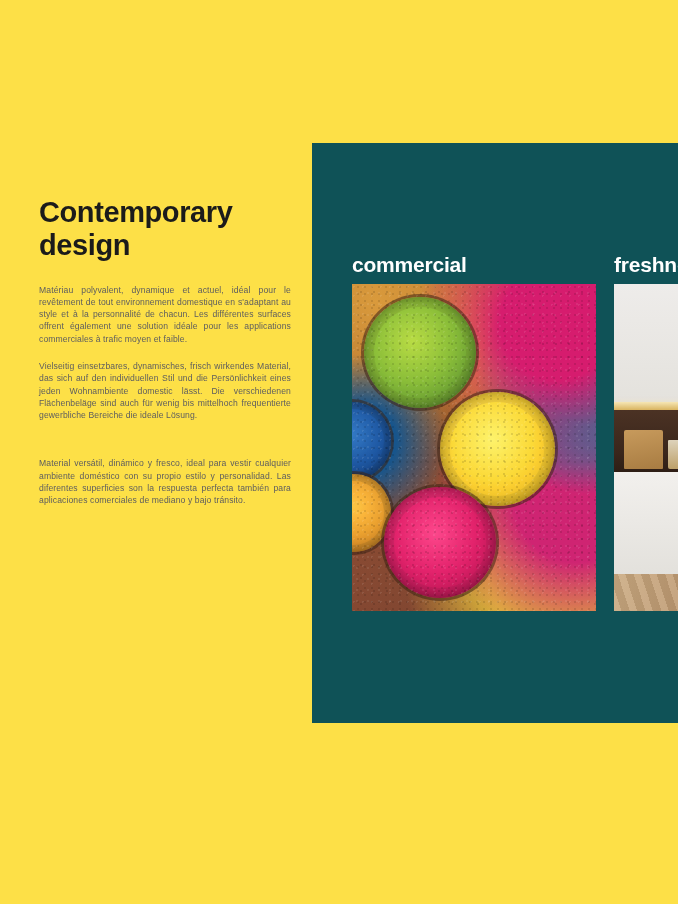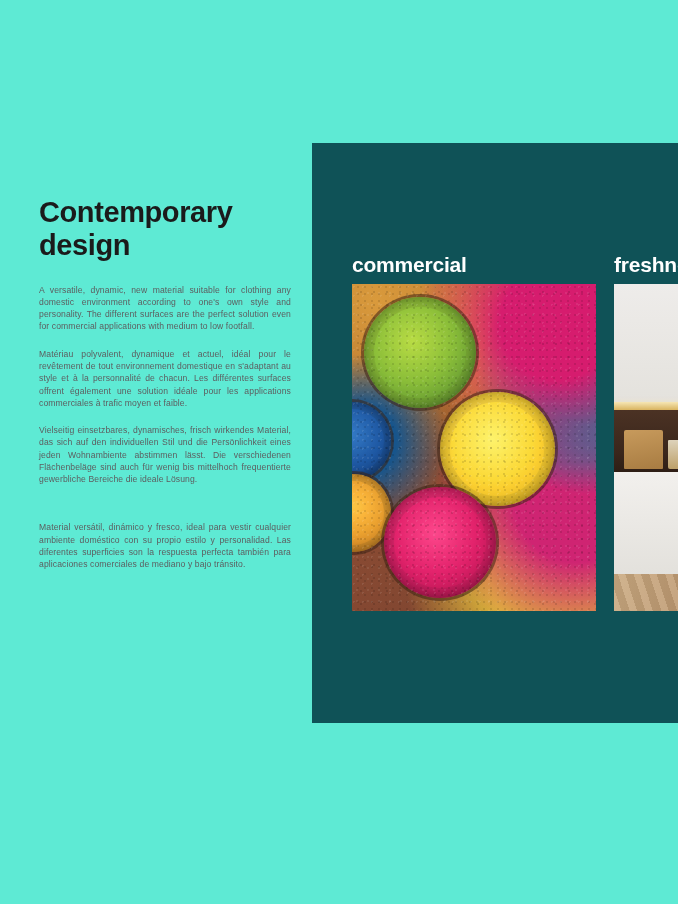--- a/index.html
+++ b/index.html
@@ -15,21 +15,21 @@
     font-family: "Liberation Sans", sans-serif;
     -webkit-font-smoothing: antialiased;
   }
 
   
   .page {
     position: absolute;
     left: 0; top: 0;
     width: 678px;
     height: 904px;
-    background: #5eead4;
+    background: #fde047;
   }
 
   
   .text-column {
     position: absolute;
     left: 39px;
     top: 196px;
     width: 252px;
   }
 
@@ -199,25 +199,24 @@
 </head>
 <body>
 
 <div class="page">
 
   <div class="text-column">
 
     <h1 class="page-title">Contemporary design</h1>
 
 
-    <p class="body-paragraph">A versatile, dynamic, new material suitable for clothing any domestic environment according to one's own style and personality. The different surfaces are the perfect solution even for commercial applications with medium to low footfall.</p>
 
     <p class="body-paragraph">Matériau polyvalent, dynamique et actuel, idéal pour le revêtement de tout environnement domestique en s'adaptant au style et à la personnalité de chacun. Les différentes surfaces offrent également une solution idéale pour les applications commerciales à trafic moyen et faible.</p>
 
-    <p class="body-paragraph">Vielseitig einsetzbares, dynamisches, frisch wirkendes Material, das sich auf den individuellen Stil und die Persönlichkeit eines jeden Wohnambiente abstimmen lässt. Die verschiedenen Flächenbeläge sind auch für wenig bis mittelhoch frequentierte gewerbliche Bereiche die ideale Lösung.</p>
+    <p class="body-paragraph">Vielseitig einsetzbares, dynamisches, frisch wirkendes Material, das sich auf den individuellen Stil und die Persönlichkeit eines jeden Wohnambiente domestic lässt. Die verschiedenen Flächenbeläge sind auch für wenig bis mittelhoch frequentierte gewerbliche Bereiche die ideale Lösung.</p>
 
     <p class="body-paragraph">Material versátil, dinámico y fresco, ideal para vestir cualquier ambiente doméstico con su propio estilo y personalidad. Las diferentes superficies son la respuesta perfecta también para aplicaciones comerciales de mediano y bajo tránsito.</p>
   </div>
 
   <div class="feature-panel">
 
     <div class="feature-col col-1">
       <h2 class="feature-heading">commercial</h2>
 
       <div class="feature-figure">

